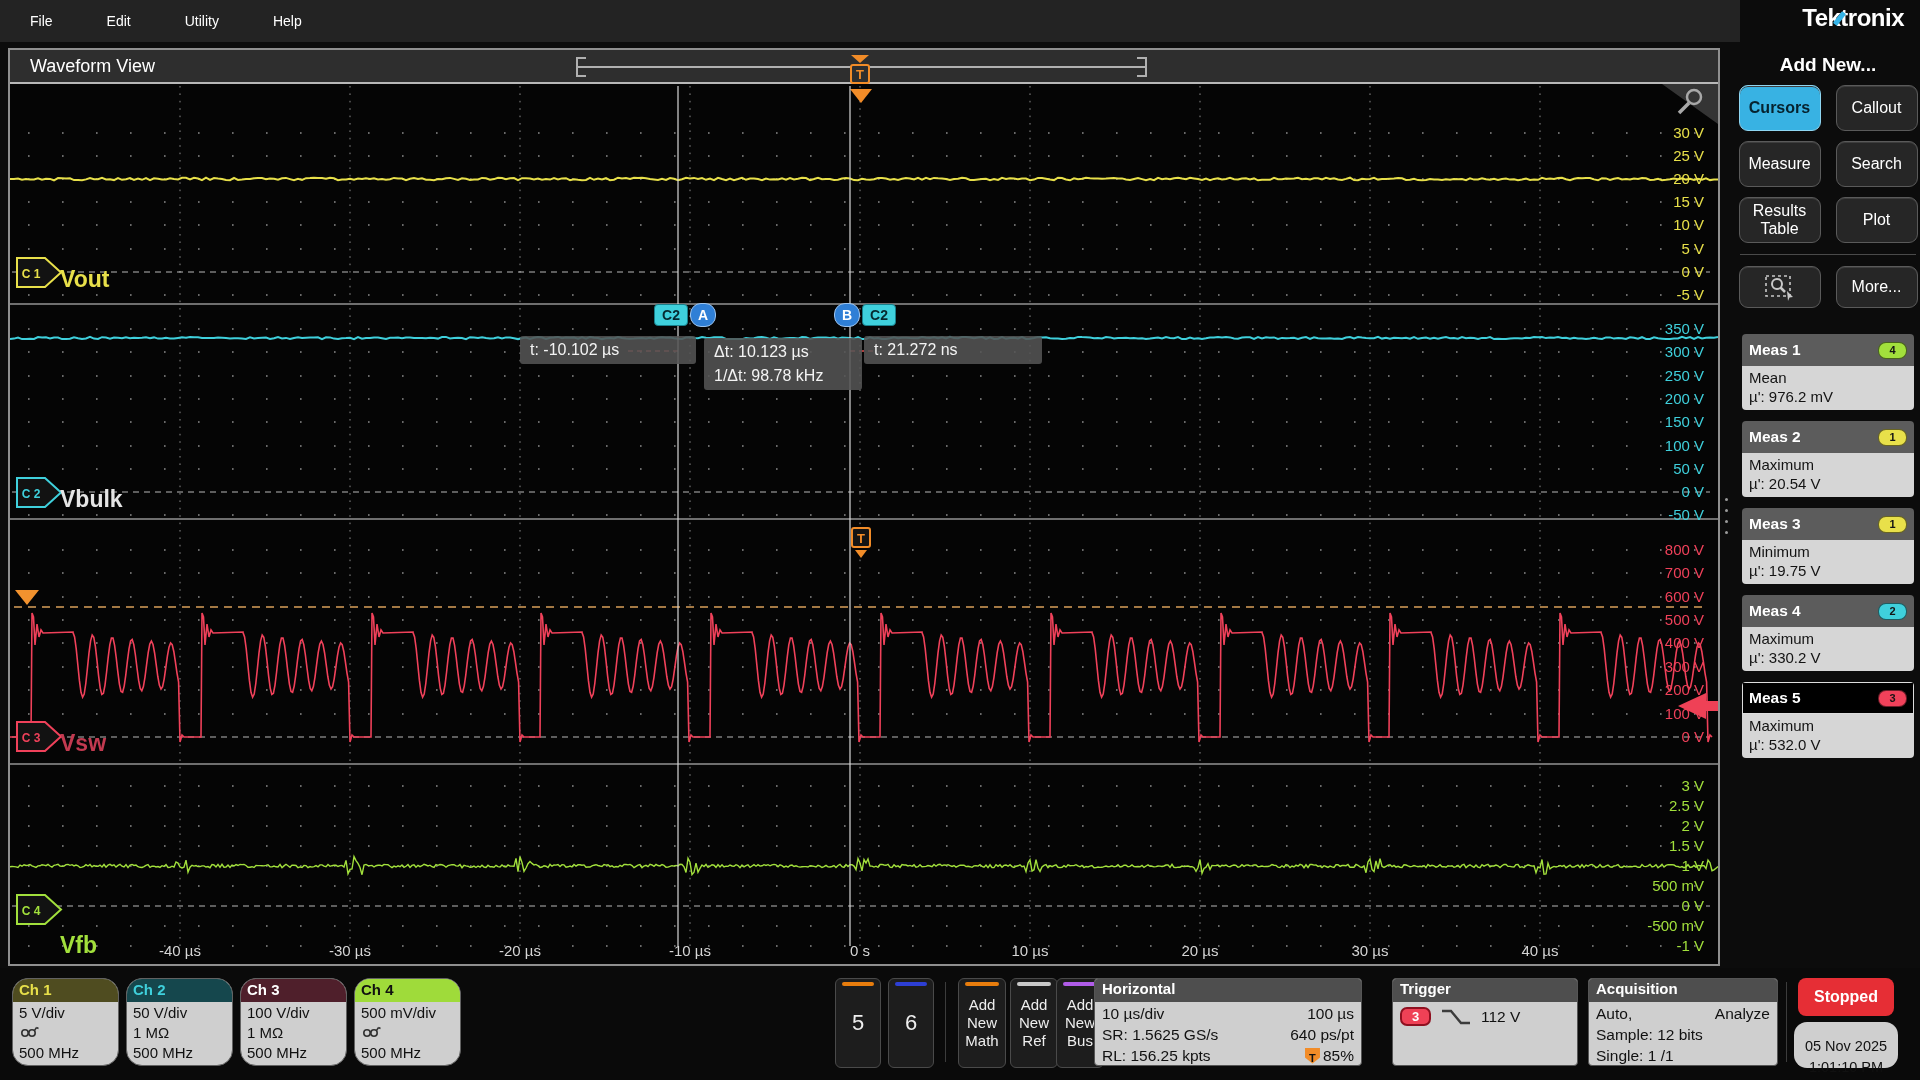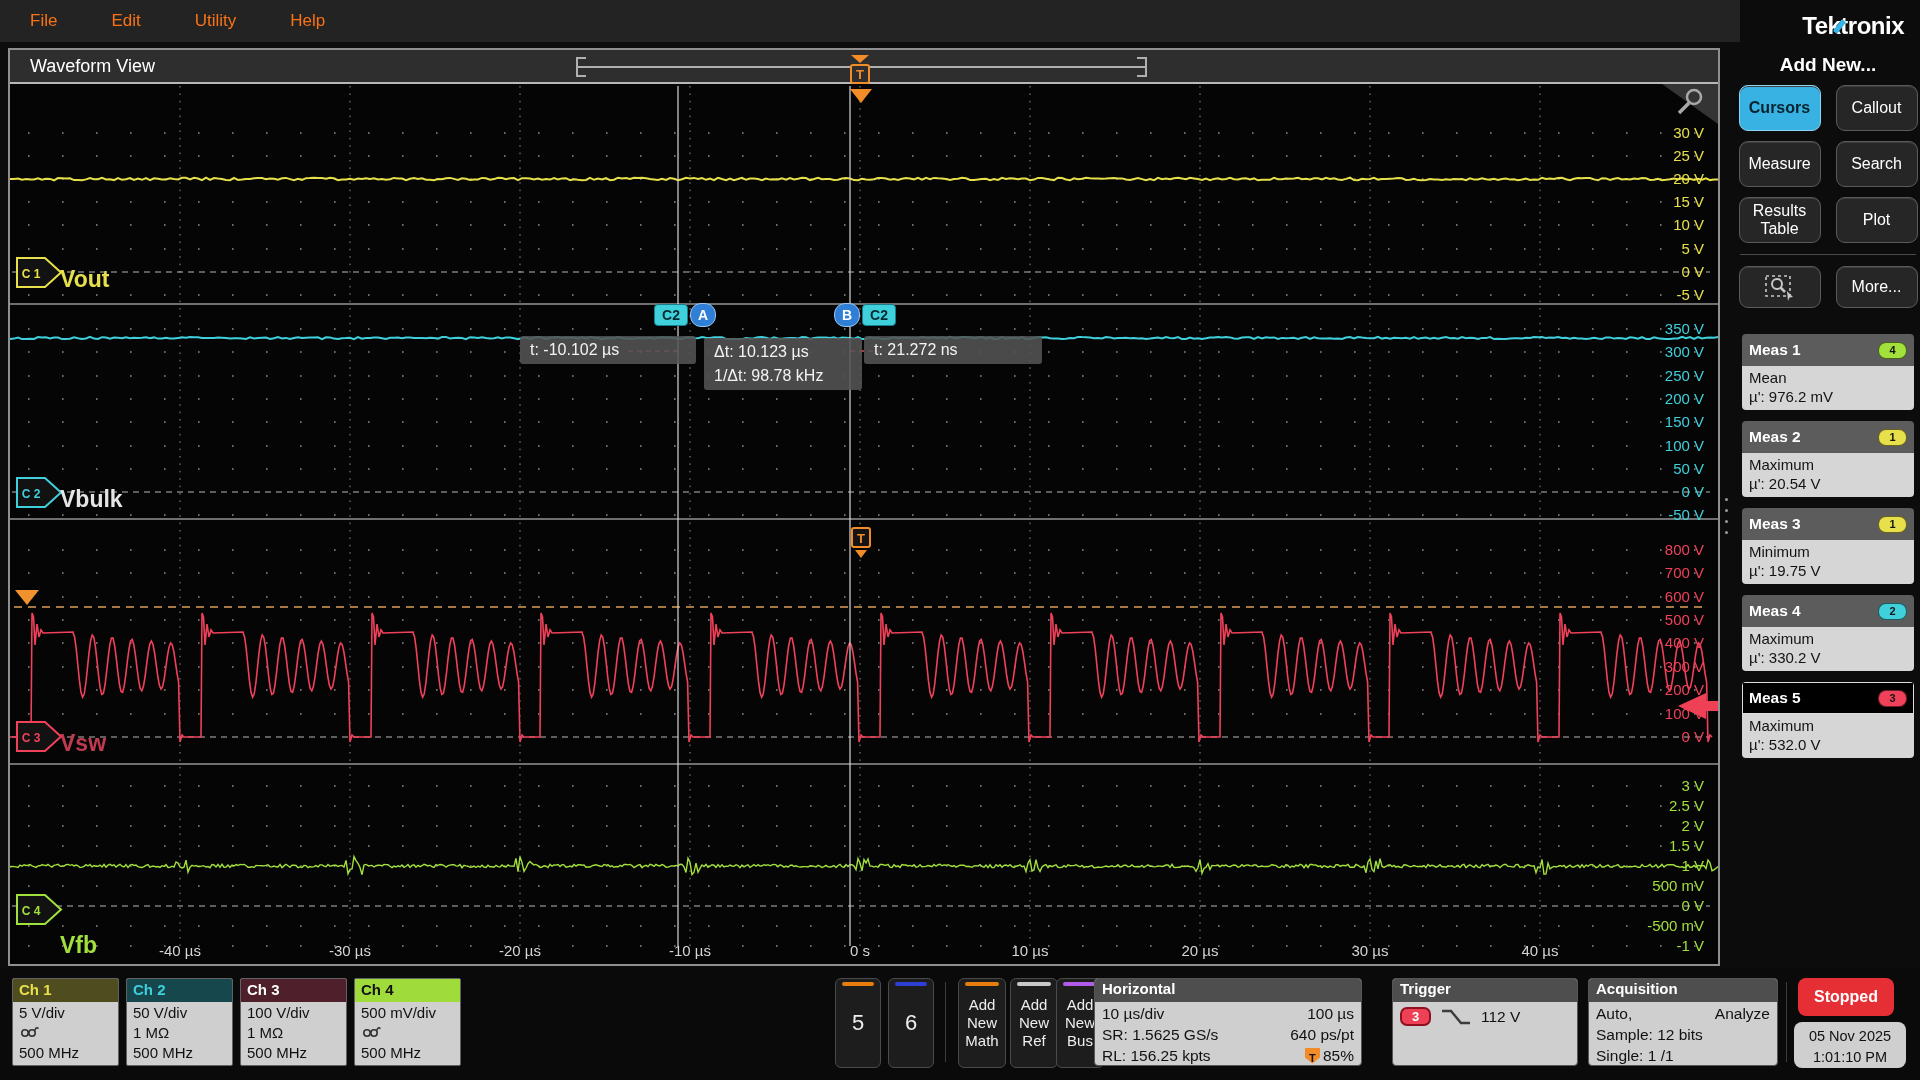--- a/index.html
+++ b/index.html
@@ -1,22 +1,22 @@
 <!DOCTYPE html>
 <html><head>
 <meta charset="utf-8">
 <style>
   html,body{margin:0;padding:0}
   body{width:1920px;height:1080px;background:#0c0c0c;position:relative;overflow:hidden;
        font-family:"Liberation Sans",sans-serif;color:#eee}
   
   .menu-bar{position:absolute;left:0;top:0;width:1740px;height:42px;background:#232323;
             display:flex;align-items:center;gap:54px;padding-left:30px;box-sizing:border-box}
-  .menu-item{font-size:17px;color:#f97316;cursor:default}
-  .logo{position:absolute;right:16px;top:12px;font-size:24px;font-weight:bold;color:#fff;letter-spacing:-.5px}
+  .menu-item{font-size:14px;color:#ffffff;cursor:default}
+  .logo{position:absolute;right:16px;top:4px;font-size:24px;font-weight:bold;color:#fff;letter-spacing:-.5px}
   .logo .slash{position:absolute;left:35px;top:7px;width:5px;height:15px;background:#35b4e8;
                transform:rotate(38deg);border-radius:1px}
   
   .scope-panel{position:absolute;left:8px;top:48px;width:1712px;height:918px;border:2px solid #8f8f8f;
                background:#000;box-sizing:border-box}
   .title-bar{position:relative;height:34px;background:#2e2e2e;border-bottom:2px solid #b8b8b8;
              display:flex;align-items:center;padding-left:20px;box-sizing:border-box}
   .title-bar .t{font-size:18px;color:#fff}
   #overview-svg{position:absolute;left:0;top:0}
   .plot-wrap{position:relative;width:1708px;height:880px;background:#050505}
@@ -44,21 +44,21 @@
   .meas-list{margin-top:26px}
   .meas-card{width:172px;margin:0 auto 11px;border-radius:4px;overflow:hidden;cursor:pointer}
   .meas-head{height:24px;background:#5c5c5c;color:#fff;font-size:15.5px;font-weight:bold;
              display:flex;align-items:center;justify-content:space-between;padding:4px 7px}
   .meas-card.selected .meas-head{background:#000;box-shadow:inset 0 0 0 1px #ddd}
   .meas-badge{width:27px;height:15px;border-radius:8px;font-size:11px;font-weight:bold;color:#141414;
               display:flex;align-items:center;justify-content:center;border:1px solid rgba(0,0,0,.55)}
   .meas-body{background:#d6d6d6;color:#131313;font-size:15px;padding:2px 7px;line-height:19px;height:40px}
   
   .bottom-bar{position:absolute;left:0;top:968px;width:1920px;height:112px;background:#0a0a0a}
-  .ch-card{position:absolute;top:10px;width:107px;height:88px;border-radius:2px;overflow:hidden;
+  .ch-card{position:absolute;top:10px;width:107px;height:88px;border-radius:16px;overflow:hidden;
            background:#cfcfcf;border:1px solid #626262;box-sizing:border-box;cursor:pointer}
   .ch-head{height:23px;font-size:15px;font-weight:bold;padding:2px 6px;box-sizing:border-box}
   .ch-body{font-size:15px;color:#111;padding:1px 6px;line-height:20px}
   .chx-btn{position:absolute;top:10px;width:44px;height:88px;background:#1d1d1d;border:1px solid #4a4a4a;
            border-radius:6px;color:#eee;font-size:22px;display:flex;align-items:center;justify-content:center;cursor:pointer}
   .add-btn{position:absolute;top:10px;width:46px;height:88px;background:#1d1d1d;border:1px solid #4a4a4a;
            border-radius:6px;color:#eee;font-size:15px;line-height:18px;display:flex;align-items:center;
            justify-content:center;text-align:center;cursor:pointer}
   .stripe{position:absolute;top:3px;left:6px;right:6px;height:4px;border-radius:2px}
   .vdiv{position:absolute;top:14px;height:80px;width:1px;background:#3c3c3c}
@@ -68,22 +68,22 @@
   .info-body{font-size:15.5px;color:#111;padding:1px 7px;line-height:21px}
   .row{display:flex;justify-content:space-between}
   .trig-row{display:flex;align-items:center;gap:9px;margin-top:3px}
   .trig-pill{width:31px;height:19px;background:#ef4156;border:2px solid #8f1020;border-radius:7px;color:#fff;
              font-size:13px;font-weight:bold;display:flex;align-items:center;justify-content:center;box-sizing:border-box}
   .t-icon{display:inline-flex;width:15px;height:16px;background:#f28c28;color:#111;font-size:11px;font-weight:bold;
           align-items:flex-start;justify-content:center;clip-path:polygon(0 0,100% 0,100% 62%,50% 100%,0 62%);
           margin:0 3px}
   .stopped{position:absolute;left:1798px;top:10px;width:96px;height:38px;background:#e62e35;border-radius:8px;
            color:#fff;font-weight:bold;font-size:16px;display:flex;align-items:center;justify-content:center;cursor:pointer}
-  .datetime{position:absolute;left:1794px;top:54px;width:112px;height:46px;background:#cfcfcf;border-radius:8px;
-            color:#111;font-size:14.5px;text-align:center;line-height:21px;padding-top:4px;box-sizing:border-box}
+  .datetime{position:absolute;left:1794px;top:54px;width:104px;height:46px;background:#cfcfcf;border-radius:13px;
+            color:#111;font-size:14.5px;text-align:center;line-height:21px;padding-top:14px;box-sizing:border-box}
 </style>
 </head>
 <body>
 
 <header class="menu-bar">
   <nav id="menu-items" style="display:flex;gap:54px;">
       <div class="menu-item">File</div>
       <div class="menu-item">Edit</div>
       <div class="menu-item">Utility</div>
       <div class="menu-item">Help</div>

